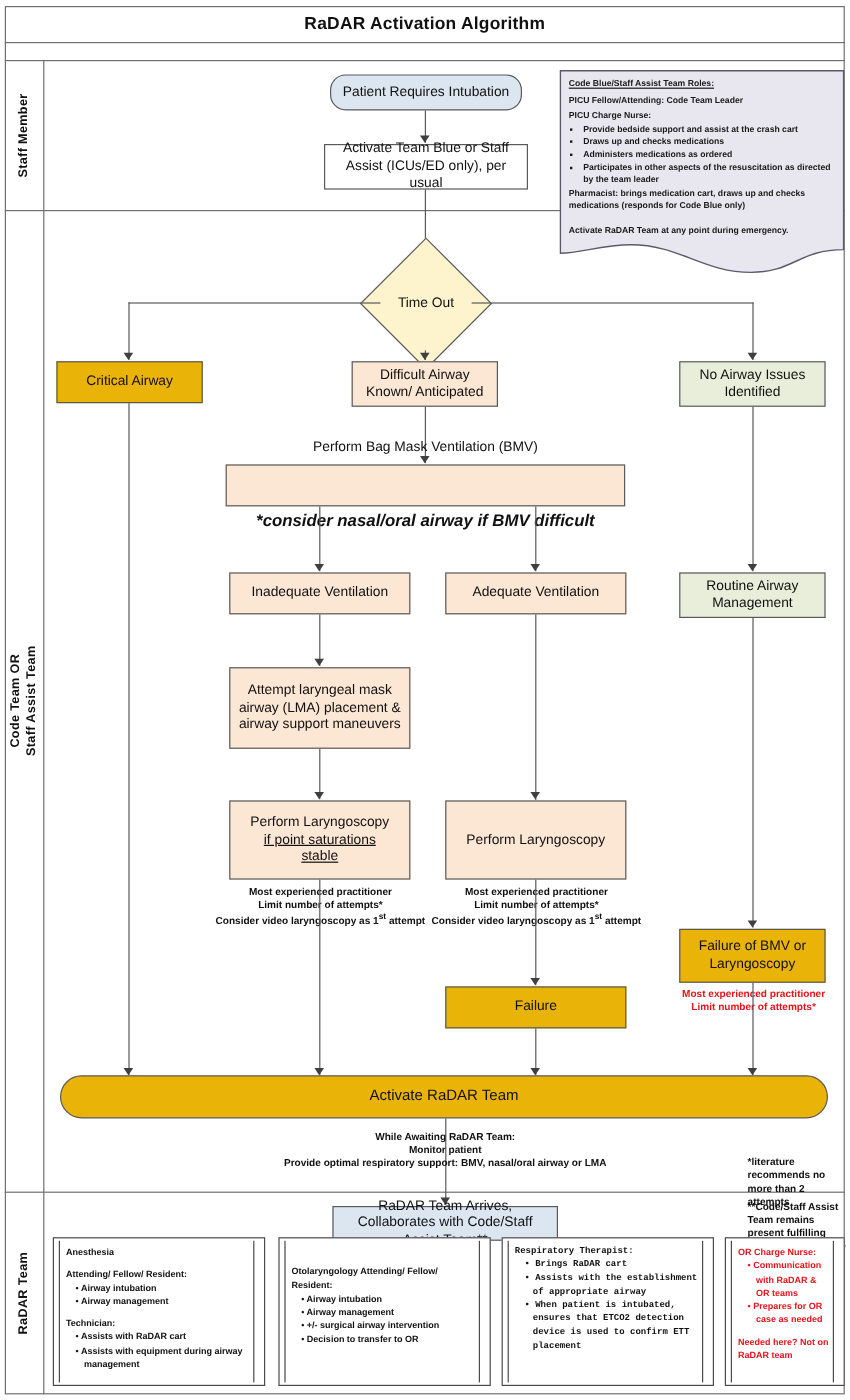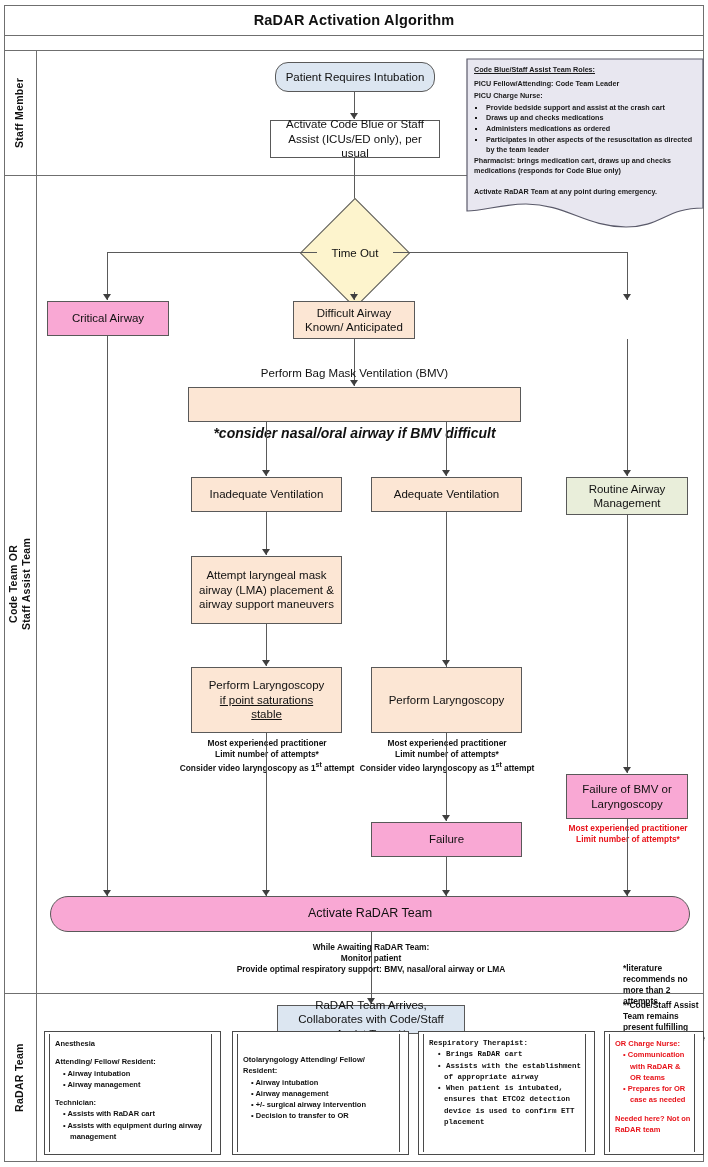--- a/index.html
+++ b/index.html
@@ -19,21 +19,21 @@
     writing-mode:vertical-rl;transform:rotate(180deg);
     font-size:10.5px;font-weight:bold;text-align:center;line-height:1.25;letter-spacing:.3px;}
 
   
   .node{position:absolute;box-sizing:border-box;border:1px solid #595959;
     display:flex;flex-direction:column;align-items:center;justify-content:center;
     text-align:center;font-size:11.5px;line-height:1.25;padding:2px 4px;}
   .node.thick{border-width:1.3px;}
   .blue{background:#dce6f1;}
   .peach{background:#fce6d4;}
-  .pink{background:#f9a8d4;}
+  .pink{background:#eab308;}
   .green{background:#e9eeda;}
   .white{background:#ffffff;}
   .round{border-radius:13px;}
   .pill{border-radius:22px;}
   .sub-ital{font-size:14px;font-style:italic;font-weight:bold;margin-top:1px;}
 
   
   .diamond{position:absolute;}
   .diamond .shape{position:absolute;inset:0;background:#fdf4cd;border:1px solid #595959;
     transform:rotate(45deg);box-sizing:border-box;}
@@ -124,21 +124,21 @@
   </div>
 
   <div class="node blue round thick" style="left:275px;top:62px;width:160px;height:30px;">
     <span>Patient Requires Intubation</span>
   </div>
 
   <div class="conn v" style="left:354px;top:92px;height:27px;"></div>
   <div class="arrow" style="left:350px;top:113px;"></div>
 
   <div class="node white thick" style="left:270px;top:120px;width:170px;height:38px;">
-    <span>Activate Code Blue or Staff Assist (ICUs/ED only), per usual</span>
+    <span>Activate Team Blue or Staff Assist (ICUs/ED only), per usual</span>
   </div>
 
   <div class="conn v" style="left:354px;top:158px;height:58px;"></div>
   <div class="arrow" style="left:350px;top:210px;"></div>
 
   <div class="diamond" style="left:316px;top:214px;width:78px;height:78px;">
     <div class="shape"></div>
     <div class="dlabel">
         <span>Time Out</span>
       </div>
@@ -156,20 +156,23 @@
   <div class="arrow" style="left:350px;top:294px;"></div>
 
   <div class="node pink thick" style="left:47px;top:301px;width:122px;height:35px;">
     <span>Critical Airway</span>
   </div>
 
   <div class="node peach thick" style="left:293px;top:301px;width:122px;height:38px;">
     <span>Difficult Airway Known/ Anticipated</span>
   </div>
 
+  <div class="node green thick" style="left:566px;top:301px;width:122px;height:38px;">
+    <span>No Airway Issues Identified</span>
+  </div>
 
   <div class="conn v" style="left:107px;top:336px;height:560px;"></div>
   <div class="arrow" style="left:103px;top:890px;"></div>
 
   <div class="conn v" style="left:354px;top:339px;height:47px;"></div>
   <div class="arrow" style="left:350px;top:380px;"></div>
 
   <div class="node peach thick" style="left:188px;top:387px;width:333px;height:35px;gap:44px;">
     <span>Perform Bag Mask Ventilation (BMV)</span>
     <span class="sub-ital">*consider nasal/oral airway if BMV difficult</span>

